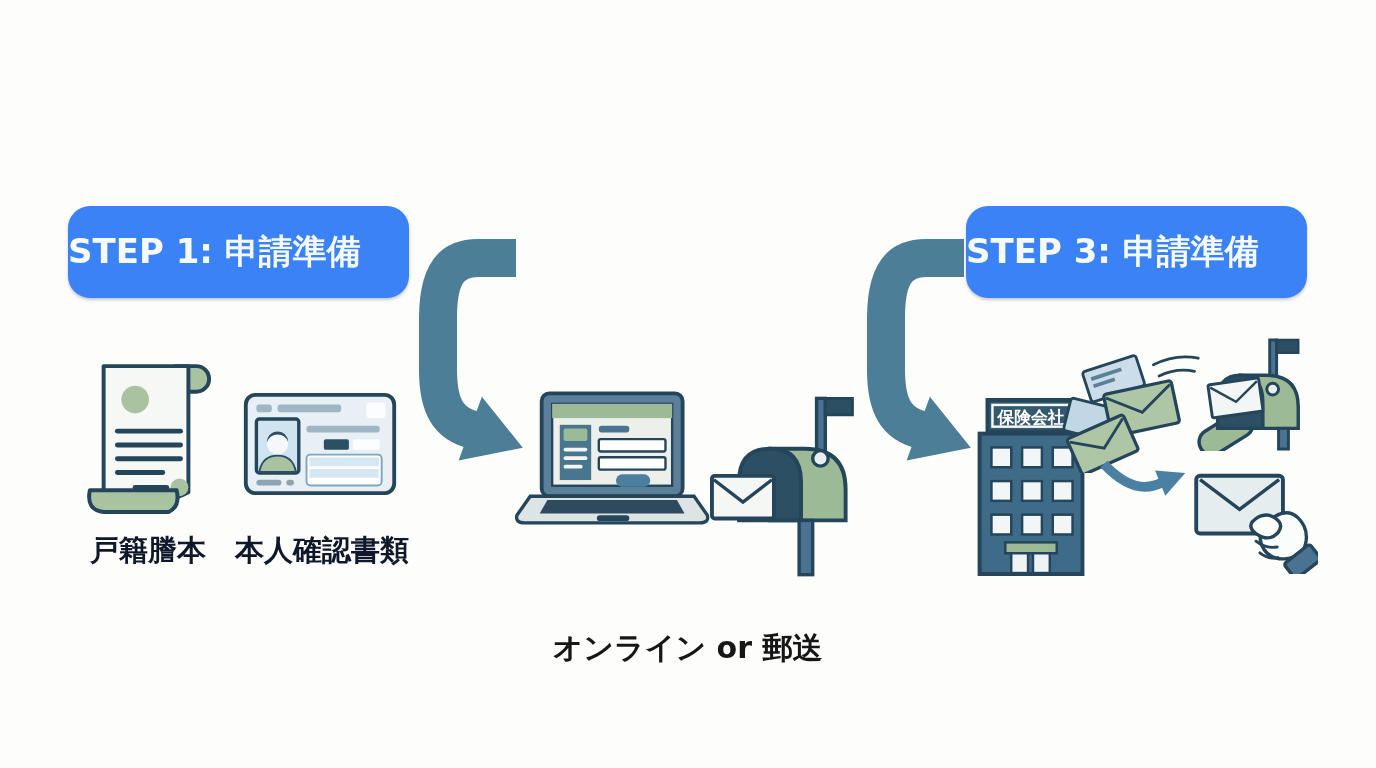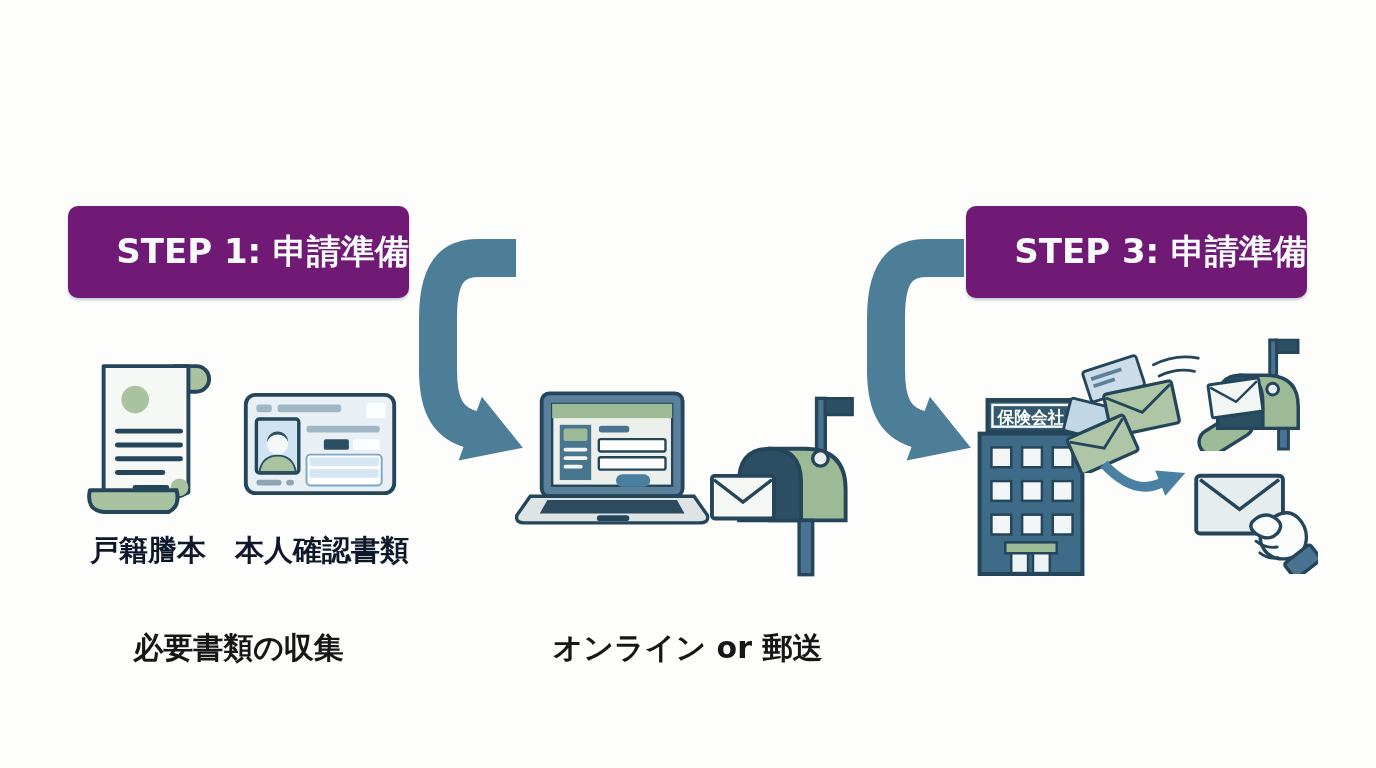--- a/index.html
+++ b/index.html
@@ -6,22 +6,22 @@
   .canvas{
     position:relative;width:1376px;height:768px;overflow:hidden;
     background:#fdfdfc;font-family:"DejaVu Sans",sans-serif;
   }
   .abs{position:absolute;}
   .page-title{
     left:0;top:72px;width:1376px;text-align:center;
     font-size:55px;font-weight:800;color:#1e4b63;letter-spacing:1px;
   }
   .step-box{
-    top:206px;height:92px;width:341px;background:#701a75;border-radius:10px;
-    display:flex;align-items:center;justify-content:flex-end;
+    top:206px;height:92px;width:341px;background:#3b82f6;border-radius:22px;
+    display:flex;align-items:center;justify-content:flex-start;
     box-shadow:0 2px 3px rgba(20,50,70,0.25);
   }
   .step-box .label{
     color:#f7fafb;font-size:34px;font-weight:700;white-space:nowrap;
   }
   .box1{left:68px;} .box2{left:517px;} .box3{left:966px;}
   .icon-caption{
     top:531px;text-align:center;font-size:29px;font-weight:700;color:#0f172a;white-space:nowrap;
   }
   .step-caption{
@@ -194,16 +194,15 @@
     <rect x="4" y="8" width="90" height="60" rx="4" fill="#e6edee" stroke="#24455a" stroke-width="4"></rect>
     <path d="M8,12 L49,43 L90,12" fill="none" stroke="#24455a" stroke-width="3.5"></path>
     <path d="M86,50 q14,-8 24,2 q10,10 8,24 q-2,16 -20,18 q-16,2 -24,-10 q-6,-10 -2,-18 z" fill="#fbfdfd" stroke="#24455a" stroke-width="3.5" stroke-linejoin="round"></path>
     <path d="M62,56 q12,-12 24,-4 q10,7 2,16 q-9,9 -22,0 q-8,-6 -4,-12 z" fill="#fbfdfd" stroke="#24455a" stroke-width="3.5" stroke-linejoin="round"></path>
     <path d="M66,76 q10,8 22,6 M70,88 q9,7 19,5" fill="none" stroke="#24455a" stroke-width="3" stroke-linecap="round"></path>
     <g transform="rotate(-38 113 97)">
       <rect x="97" y="88" width="34" height="20" rx="3" fill="#4a7391" stroke="#24455a" stroke-width="3.5"></rect>
     </g>
   </svg>
 
-  <div class="abs step-caption" style="left:68px;width:341px;">必要書類の収集</div>
   <div class="abs step-caption" style="left:517px;width:341px;text-align:center;">オンライン or 郵送</div>
 
 </div>
 
 </body></html>

